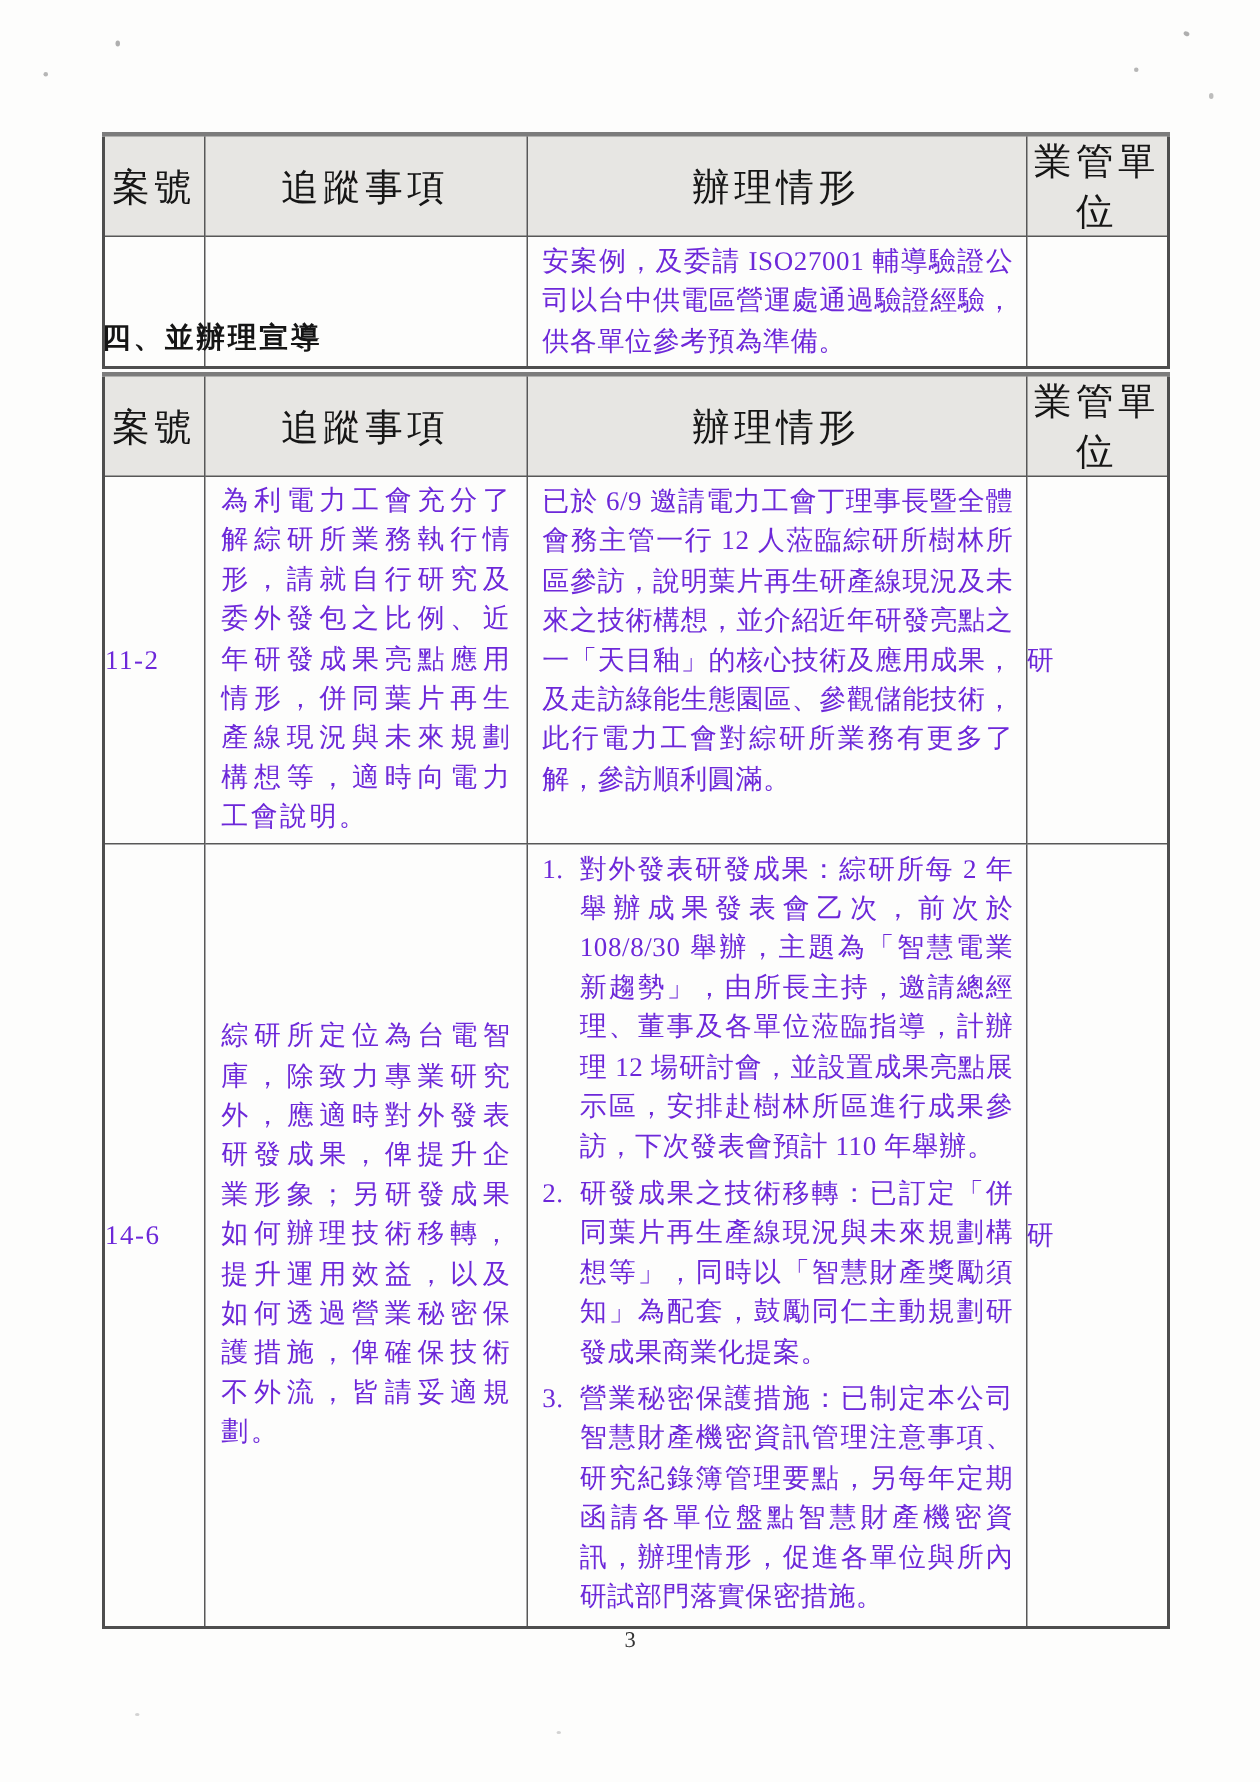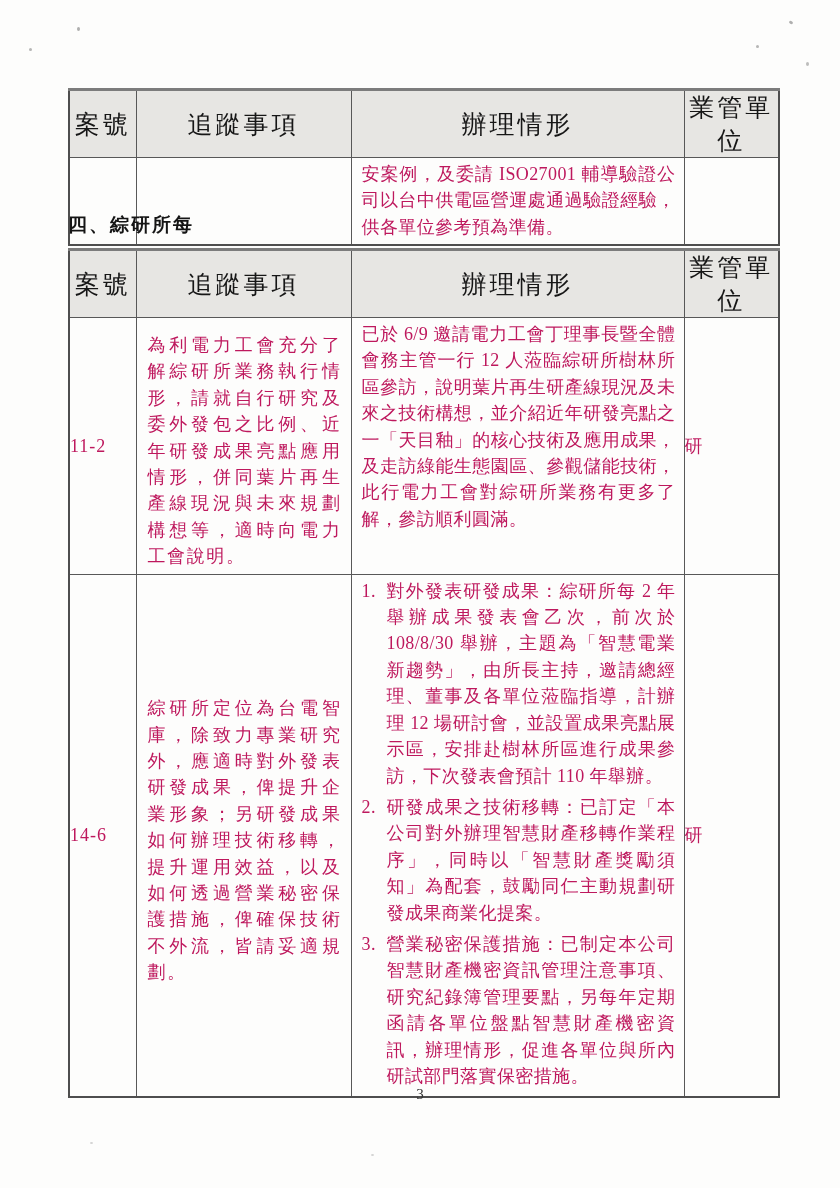--- a/index.html
+++ b/index.html
@@ -42,28 +42,28 @@
     letter-spacing: 3px;
     text-align: center;
     color: #161616;
     border-bottom: 4px double #4e4e4e;
   }
 
   td {
     font-size: 18px;
     line-height: 26.4px;
     vertical-align: middle;
-    color: #be185d;
+    color: #6d28d9;
   }
   td.cell-case, td.cell-unit {
     text-align: left;
     letter-spacing: 1px;
   }
   td.cell-track {
-    padding: 14px 9px 4px 11px;
+    padding: 2px 9px 4px 11px;
     text-align: justify;
     letter-spacing: 1.6px;
   }
   td.cell-handle {
     vertical-align: top;
     padding: 3px 8px 4px 10px;
     text-align: justify;
     letter-spacing: 0.4px;
   }
   .row-cont td   { height: 81px; }
@@ -140,21 +140,21 @@
     <tbody>
       <tr class="row-cont">
         <td class="cell-case"></td>
         <td class="cell-track"></td>
         <td class="cell-handle">安案例，及委請 ISO27001 輔導驗證公司以台中供電區營運處通過驗證經驗，供各單位參考預為準備。</td>
         <td class="cell-unit"></td>
       </tr>
     </tbody>
   </table>
 
-  <div class="section-heading">四、綜研所每</div>
+  <div class="section-heading">四、並辦理宣導</div>
 
   <table class="doc-table table2">
     <colgroup>
       <col class="c-case">
         <col class="c-track">
         <col class="c-handle">
         <col class="c-unit">
     </colgroup>
     <thead>
       <tr>
@@ -174,21 +174,21 @@
       <tr class="row-11-6">
         <td class="cell-case">14-6</td>
         <td class="cell-track">綜研所定位為台電智庫，除致力專業研究外，應適時對外發表研發成果，俾提升企業形象；另研發成果如何辦理技術移轉，提升運用效益，以及如何透過營業秘密保護措施，俾確保技術不外流，皆請妥適規劃。</td>
         <td class="cell-handle">
           <div class="list-item">
             <span class="num">1.</span>
             <span class="txt">對外發表研發成果：綜研所每 2 年舉辦成果發表會乙次，前次於 108/8/30 舉辦，主題為「智慧電業新趨勢」，由所長主持，邀請總經理、董事及各單位蒞臨指導，計辦理 12 場研討會，並設置成果亮點展示區，安排赴樹林所區進行成果參訪，下次發表會預計 110 年舉辦。</span>
           </div>
           <div class="list-item">
             <span class="num">2.</span>
-            <span class="txt">研發成果之技術移轉：已訂定「本公司對外辦理智慧財產移轉作業程序」，同時以「智慧財產獎勵須知」為配套，鼓勵同仁主動規劃研發成果商業化提案。</span>
+            <span class="txt">研發成果之技術移轉：已訂定「併同葉片再生產線現況與未來規劃構想等」，同時以「智慧財產獎勵須知」為配套，鼓勵同仁主動規劃研發成果商業化提案。</span>
           </div>
           <div class="list-item">
             <span class="num">3.</span>
             <span class="txt">營業秘密保護措施：已制定本公司智慧財產機密資訊管理注意事項、研究紀錄簿管理要點，另每年定期函請各單位盤點智慧財產機密資訊，辦理情形，促進各單位與所內研試部門落實保密措施。</span>
           </div>
         </td>
         <td class="cell-unit">研</td>
       </tr>
     </tbody>
   </table>

